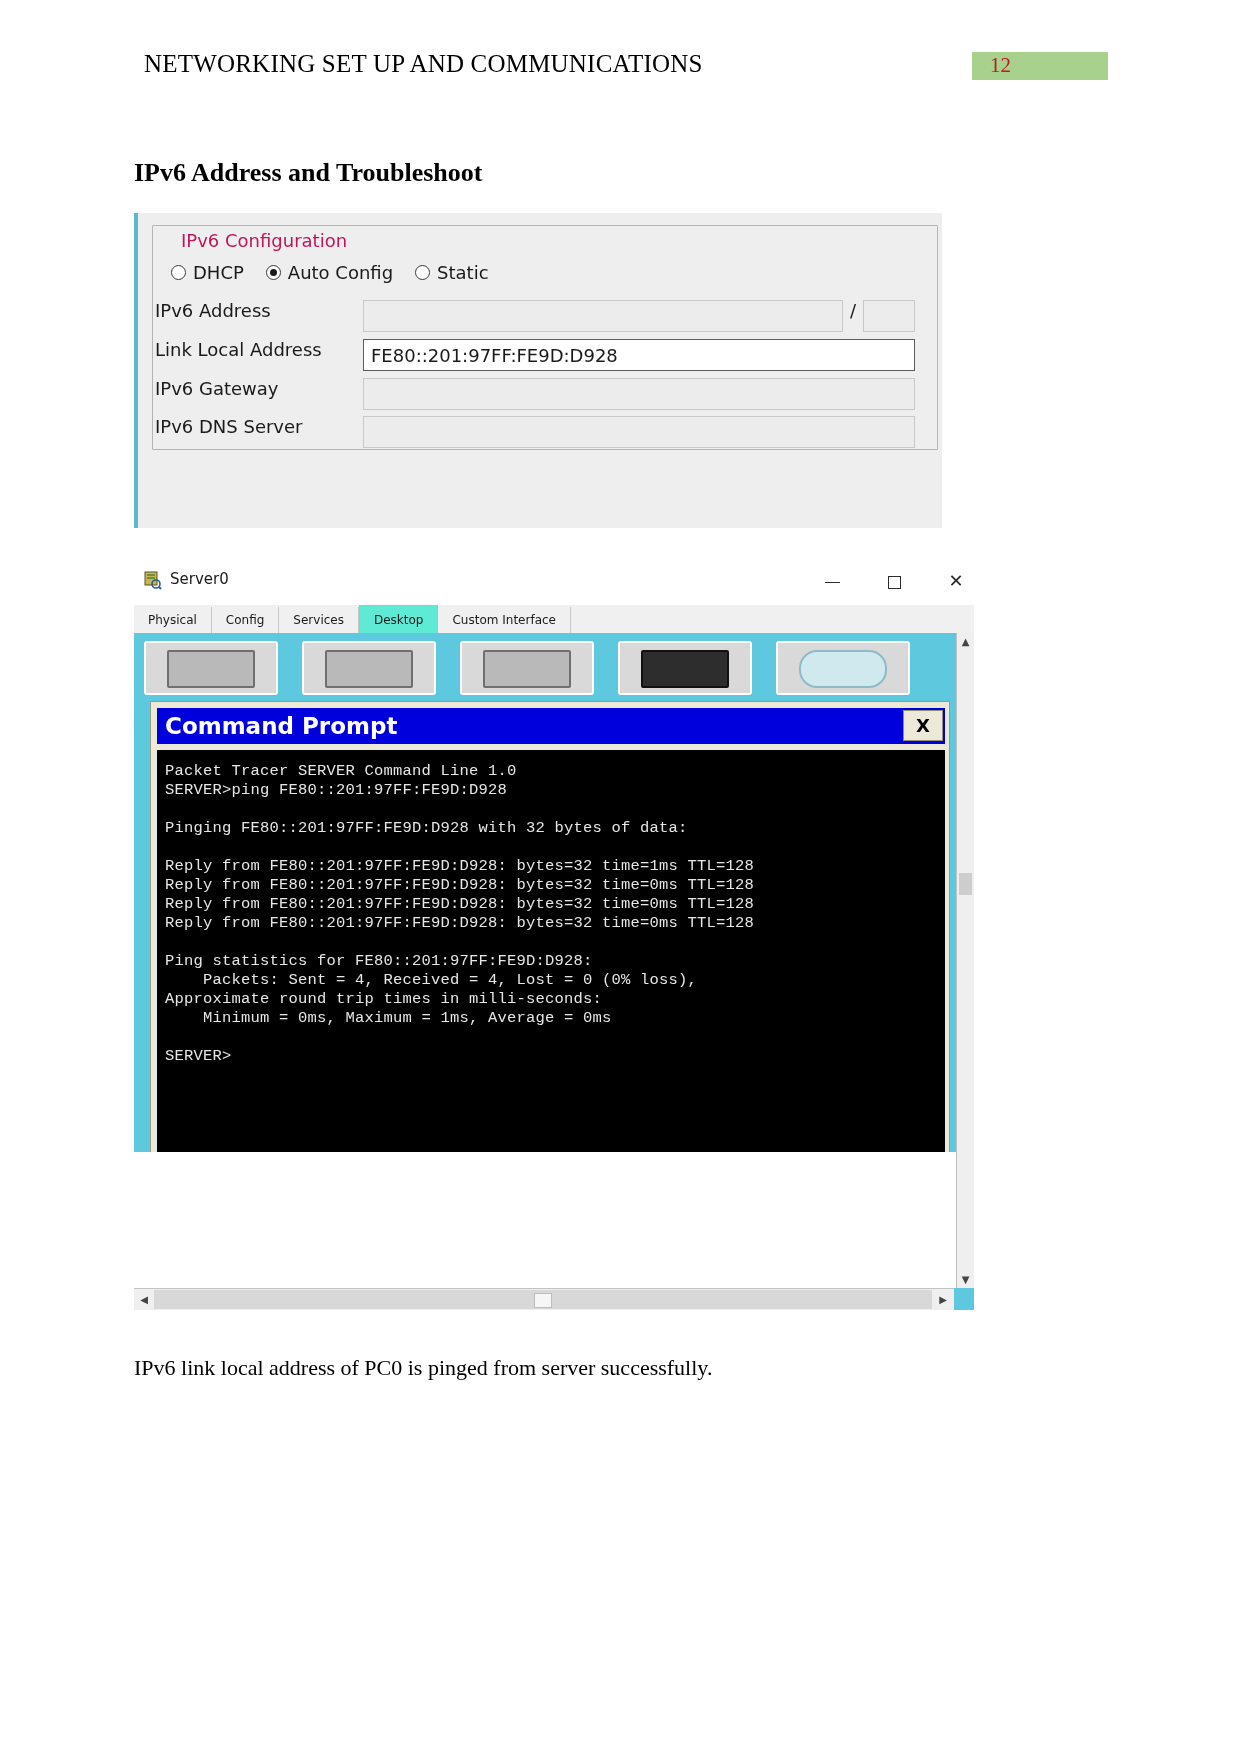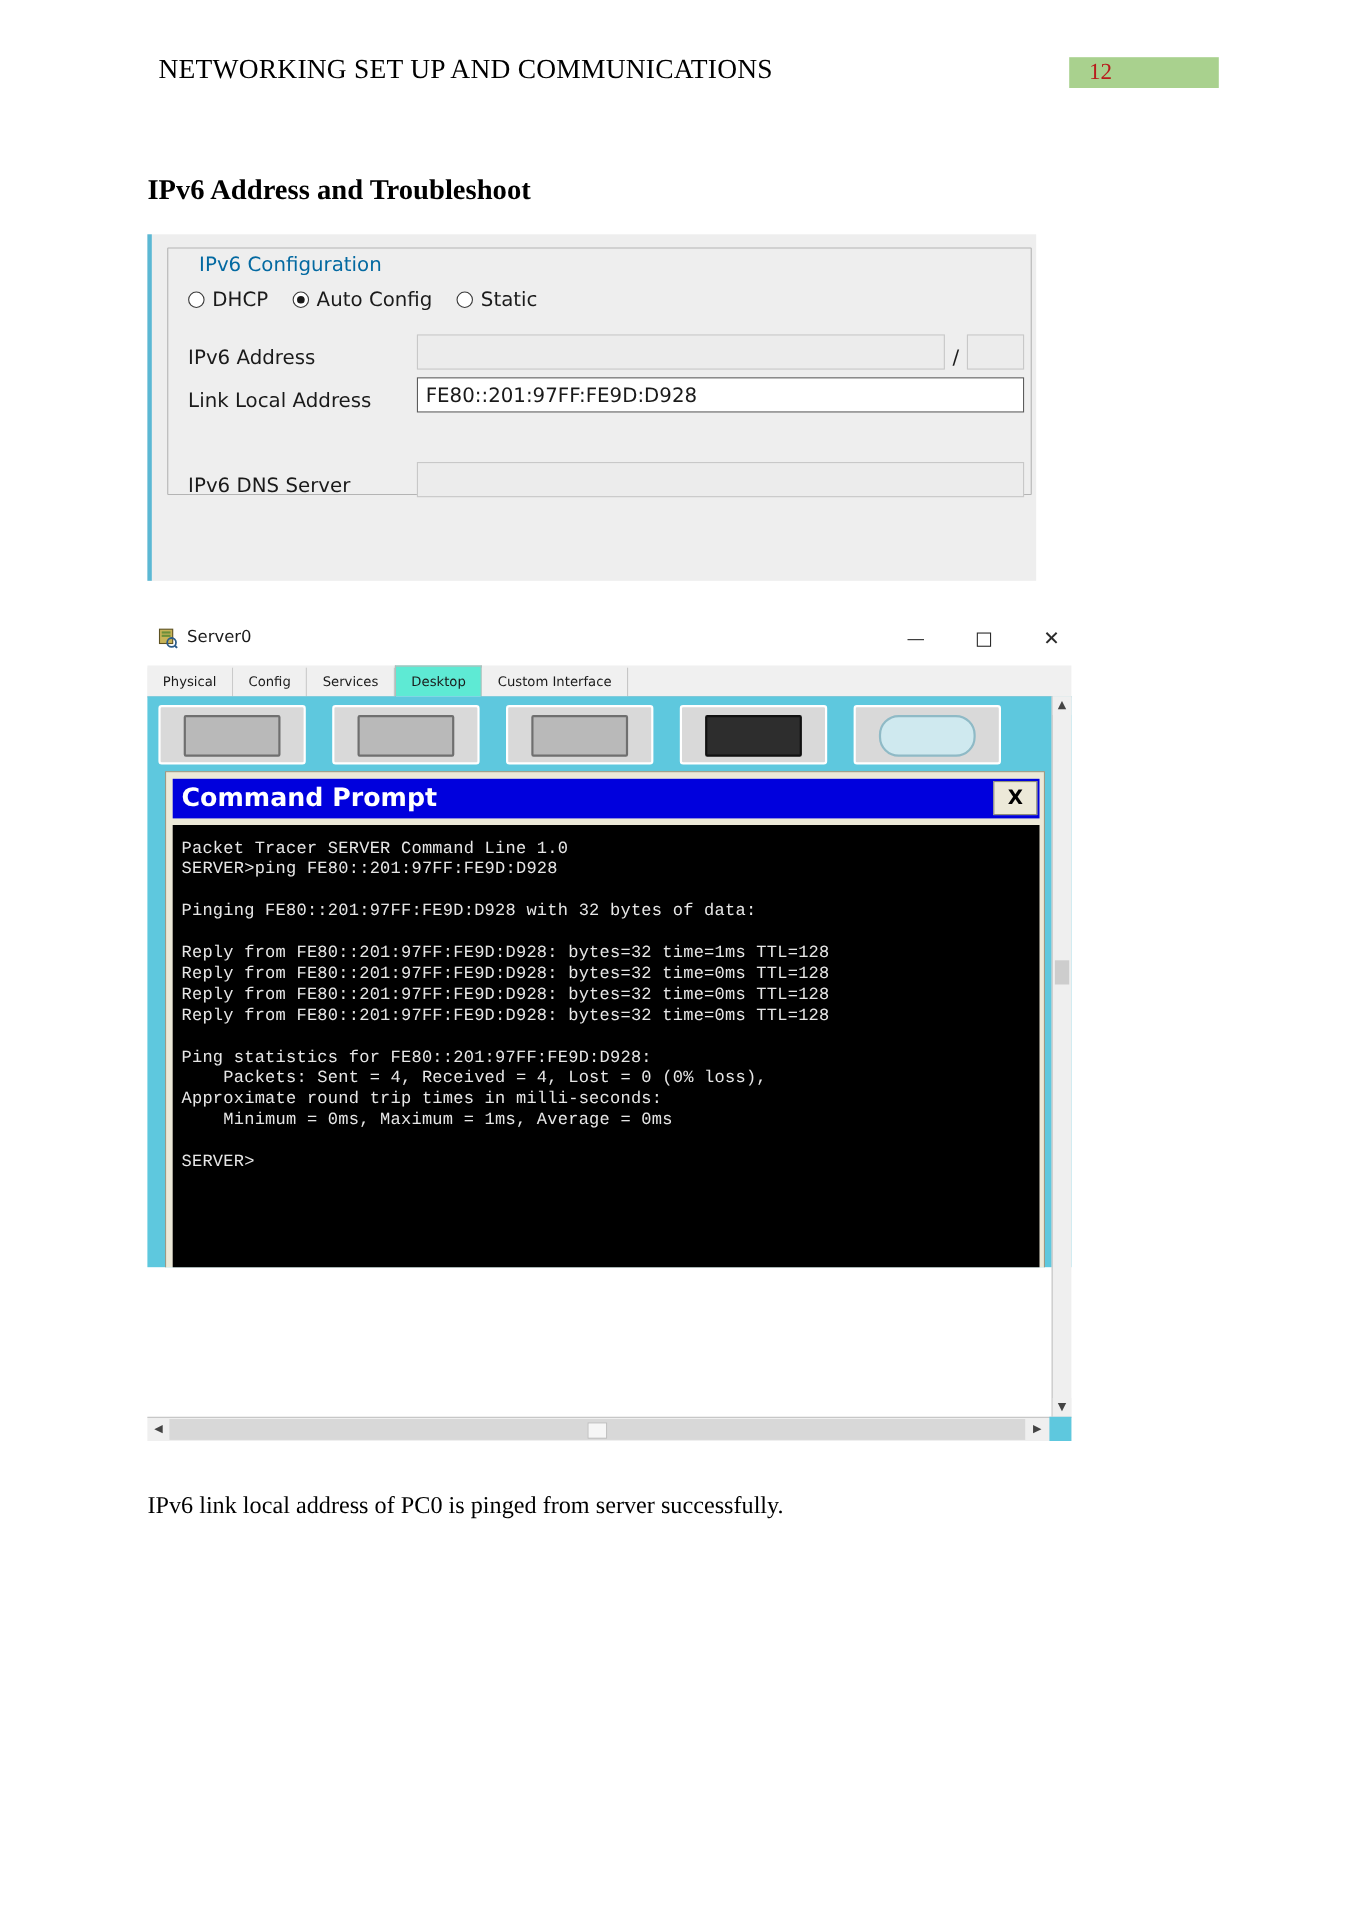--- a/index.html
+++ b/index.html
@@ -85,21 +85,21 @@
     border-radius: 1px;
     box-sizing: border-box;
   }
   .ipv6-group-legend {
     position: absolute;
     left: 22px;
     top: 4px;
     background: #eeeeee;
     padding: 0 6px;
     font-size: 18px;
-    color: #0369a1;
+    color: #be185d;
     white-space: nowrap;
   }
   .radio-row {
     position: absolute;
     left: 18px;
     top: 36px;
     display: flex;
     align-items: center;
     gap: 22px;
     text-align: right;
@@ -127,25 +127,25 @@
     position: absolute;
     left: 3px;
     top: 3px;
     width: 7px;
     height: 7px;
     border-radius: 50%;
     background: #1a1a1a;
   }
   .field-row {
     position: absolute;
-    left: 18px;
+    left: 2px;
     height: 36px;
     width: 760px;
     display: flex;
-    align-items: flex-end;
+    align-items: flex-start;
   }
   .field-label {
     width: 208px;
     font-size: 18px;
     color: #1a1a1a;
     white-space: nowrap;
     flex: 0 0 auto;
   }
   .field-input {
     flex: 1 1 auto;
@@ -473,20 +473,24 @@
       <div class="field-input"></div>
       <div class="prefix-slash">/</div>
       <div class="prefix-box"></div>
     </div>
 
     <div class="field-row" style="top:113px;">
       <div class="field-label">Link Local Address</div>
       <div class="field-input filled">FE80::201:97FF:FE9D:D928</div>
     </div>
 
+    <div class="field-row" style="top:152px;">
+      <div class="field-label">IPv6 Gateway</div>
+      <div class="field-input"></div>
+    </div>
 
     <div class="field-row" style="top:190px;">
       <div class="field-label">IPv6 DNS Server</div>
       <div class="field-input"></div>
     </div>
   </div>
 </div>
 
 <div class="server-window">
 

